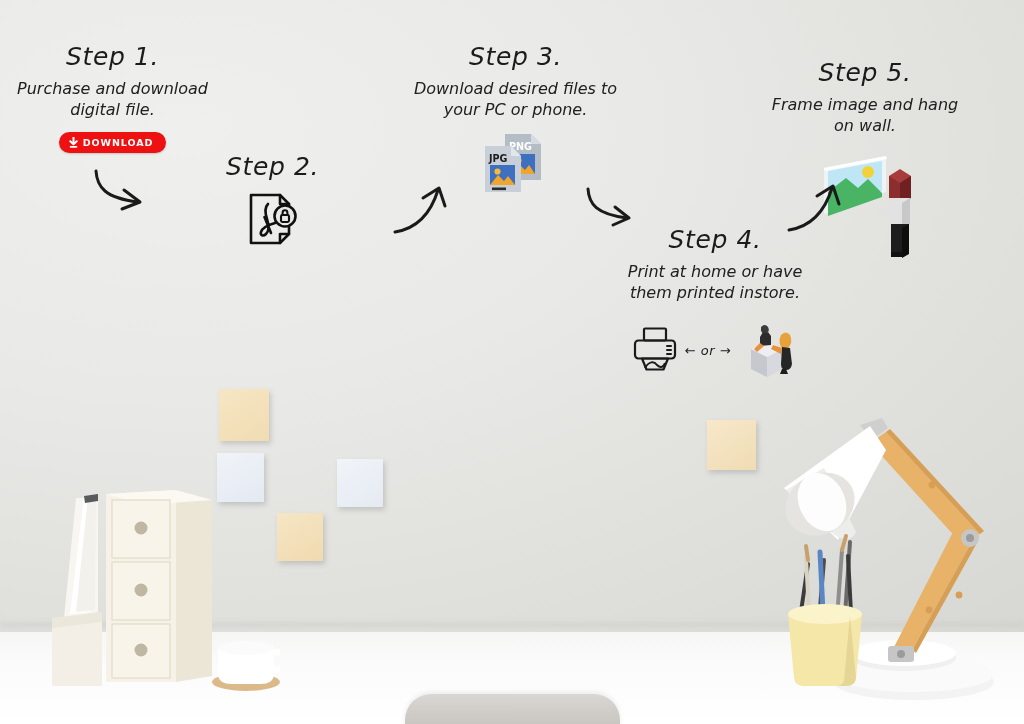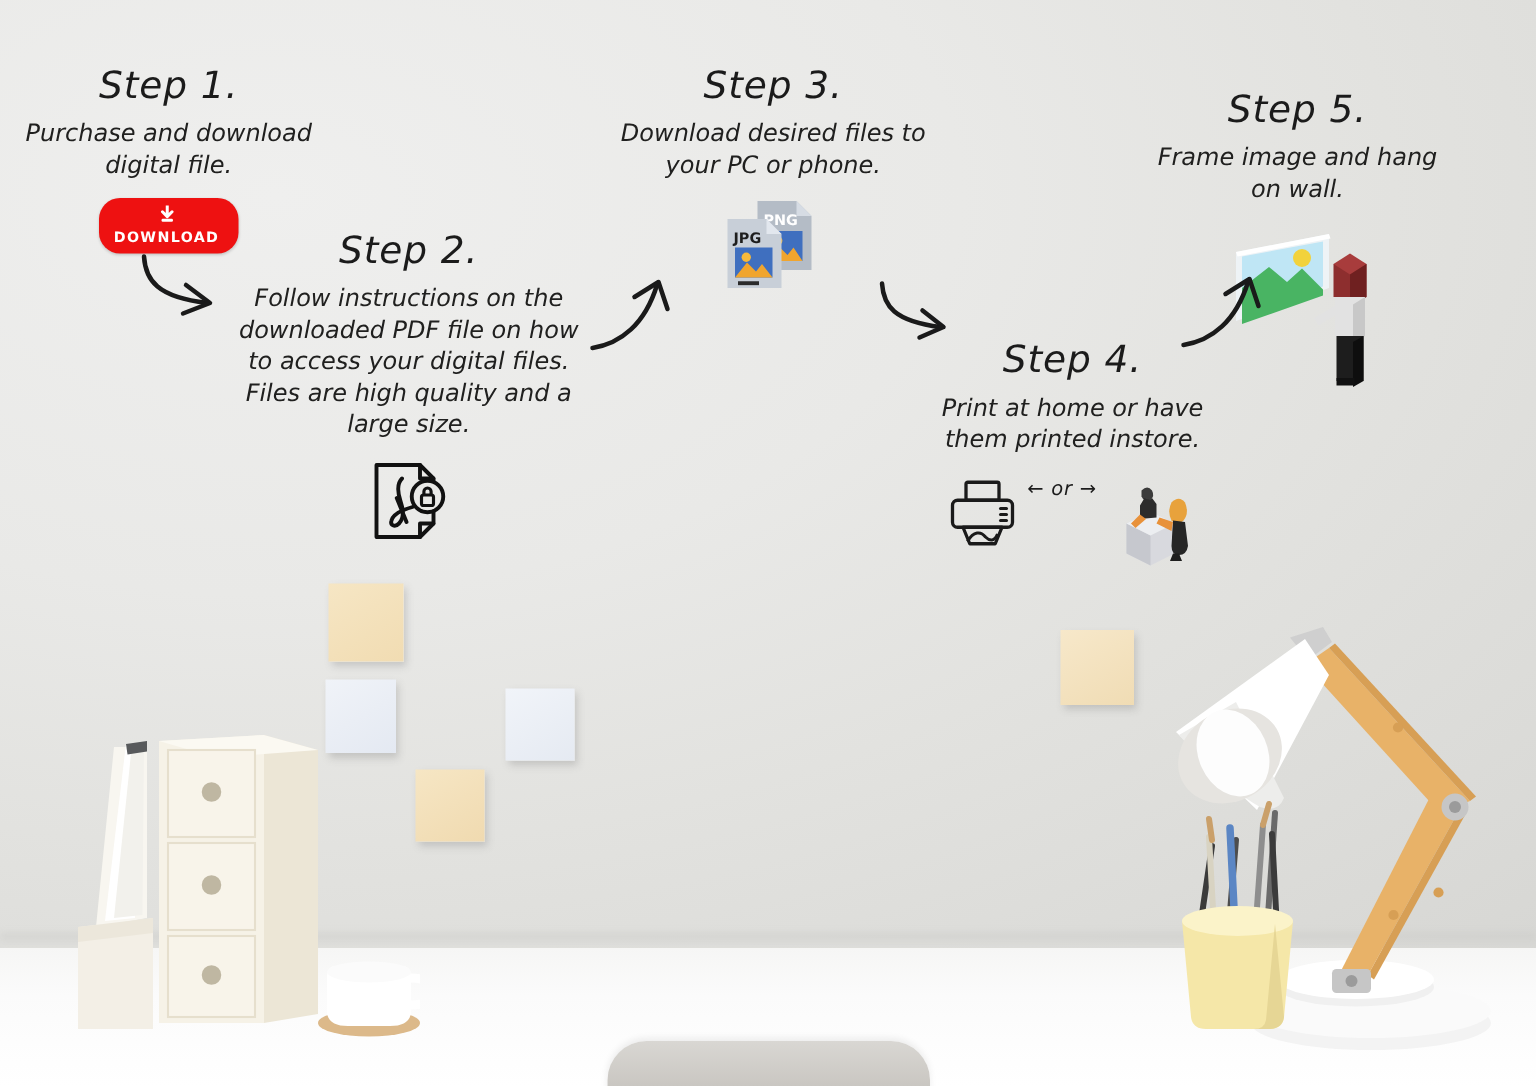--- a/index.html
+++ b/index.html
@@ -56,36 +56,35 @@
 
   
   .dlbtn{
     display:inline-flex;align-items:center;gap:5px;
     background:#ee1111;color:#fff;border:none;cursor:pointer;
     border-radius:14px;padding:5px 13px 5px 10px;
     font-family:"DejaVu Sans",sans-serif;
     font-size:9.5px;font-weight:bold;letter-spacing:.9px;
     box-shadow:0 1px 2px rgba(0,0,0,.18);
     margin-top:12px;
-    flex-direction:column;
   }
   .dlbtn svg{display:block;}
 
   
   .arrow{position:absolute;}
   #arrow1{left:88px;top:168px;}
   #arrow2{left:392px;top:182px;}
   #arrow3{left:582px;top:186px;}
   #arrow4{left:786px;top:180px;}
 
   
   .iconwrap{display:flex;justify-content:center;align-items:flex-end;margin-top:12px;}
 
   
-  .printrow{display:flex;justify-content:center;gap:6px;margin-top:16px;}
+  .printrow{display:flex;align-items:center;justify-content:center;gap:6px;margin-top:16px;}
   .ortext{
     font-family:"DejaVu Sans",sans-serif;
     font-style:italic;font-size:13px;color:#1c1c1c;white-space:nowrap;letter-spacing:.5px;
   }
 
   
   .sticky{position:absolute;box-shadow:2px 3px 5px rgba(120,120,118,.30);}
   #sticky-cream-1{left:219px;top:389px;width:50px;height:52px;background:linear-gradient(150deg,#f6e6c4,#f1dcb2);}
   #sticky-blue-1{left:217px;top:453px;width:47px;height:49px;background:linear-gradient(150deg,#f0f3f8,#e4e9f2);}
   #sticky-blue-2{left:337px;top:459px;width:46px;height:48px;background:linear-gradient(150deg,#f1f4f9,#e5eaf2);}
@@ -117,21 +116,20 @@
       <svg width="9" height="11" viewBox="0 0 9 11">
         <path d="M4.5 0 L4.5 5.4 M1.3 4.2 L4.5 7.4 L7.7 4.2" stroke="#fff" stroke-width="2" fill="none" stroke-linecap="round" stroke-linejoin="round"></path>
         <rect x="0.7" y="8.9" width="7.6" height="1.9" rx=".8" fill="#fff"></rect>
       </svg>
       <span>DOWNLOAD</span>
     </button>
   </div>
 
   <div class="step" id="step2">
     <p class="title">Step 2.</p>
-    <p class="desc">Follow instructions on the downloaded PDF file on how to access your digital files. Files are high quality and a large size.</p>
     <div class="iconwrap">
       <svg width="54" height="56" viewBox="0 0 54 56">
         <g fill="none" stroke="#111" stroke-width="2.6" stroke-linejoin="round" stroke-linecap="round">
           <path d="M5 4 h29 l9 9 v30 l-9 9 h-29 z"></path>
           <path d="M34 4 v9 h9"></path>
           <path d="M43 43 h-9 v9"></path>
         </g>
 
         <g fill="none" stroke="#111" stroke-width="2.6" stroke-linecap="round" stroke-linejoin="round">
           <path d="M22 13 c-3 3 -3 9 -1 15 c2 6 2 12 -1 15 c-3 3 -6 1 -5 -2 c1 -4 7 -7 14 -9"></path>

